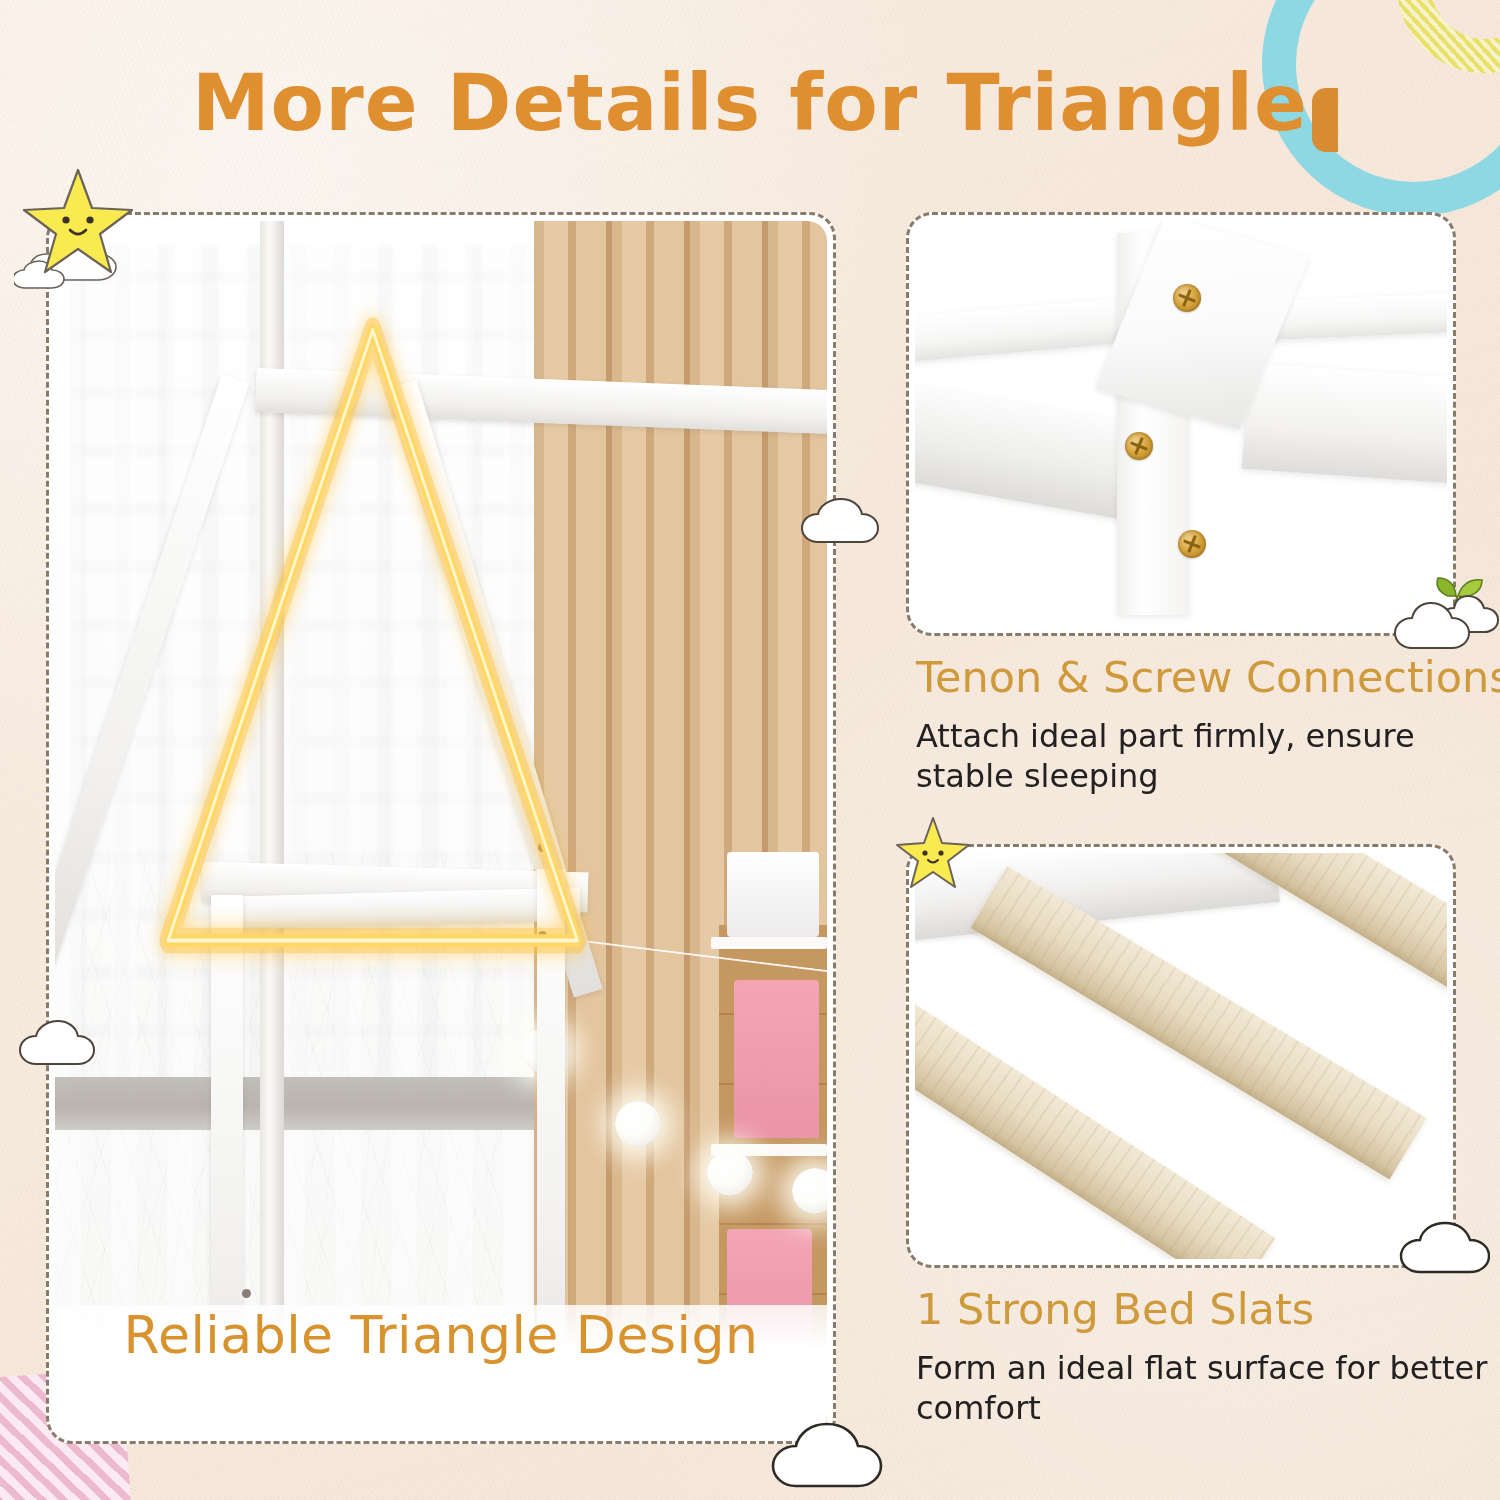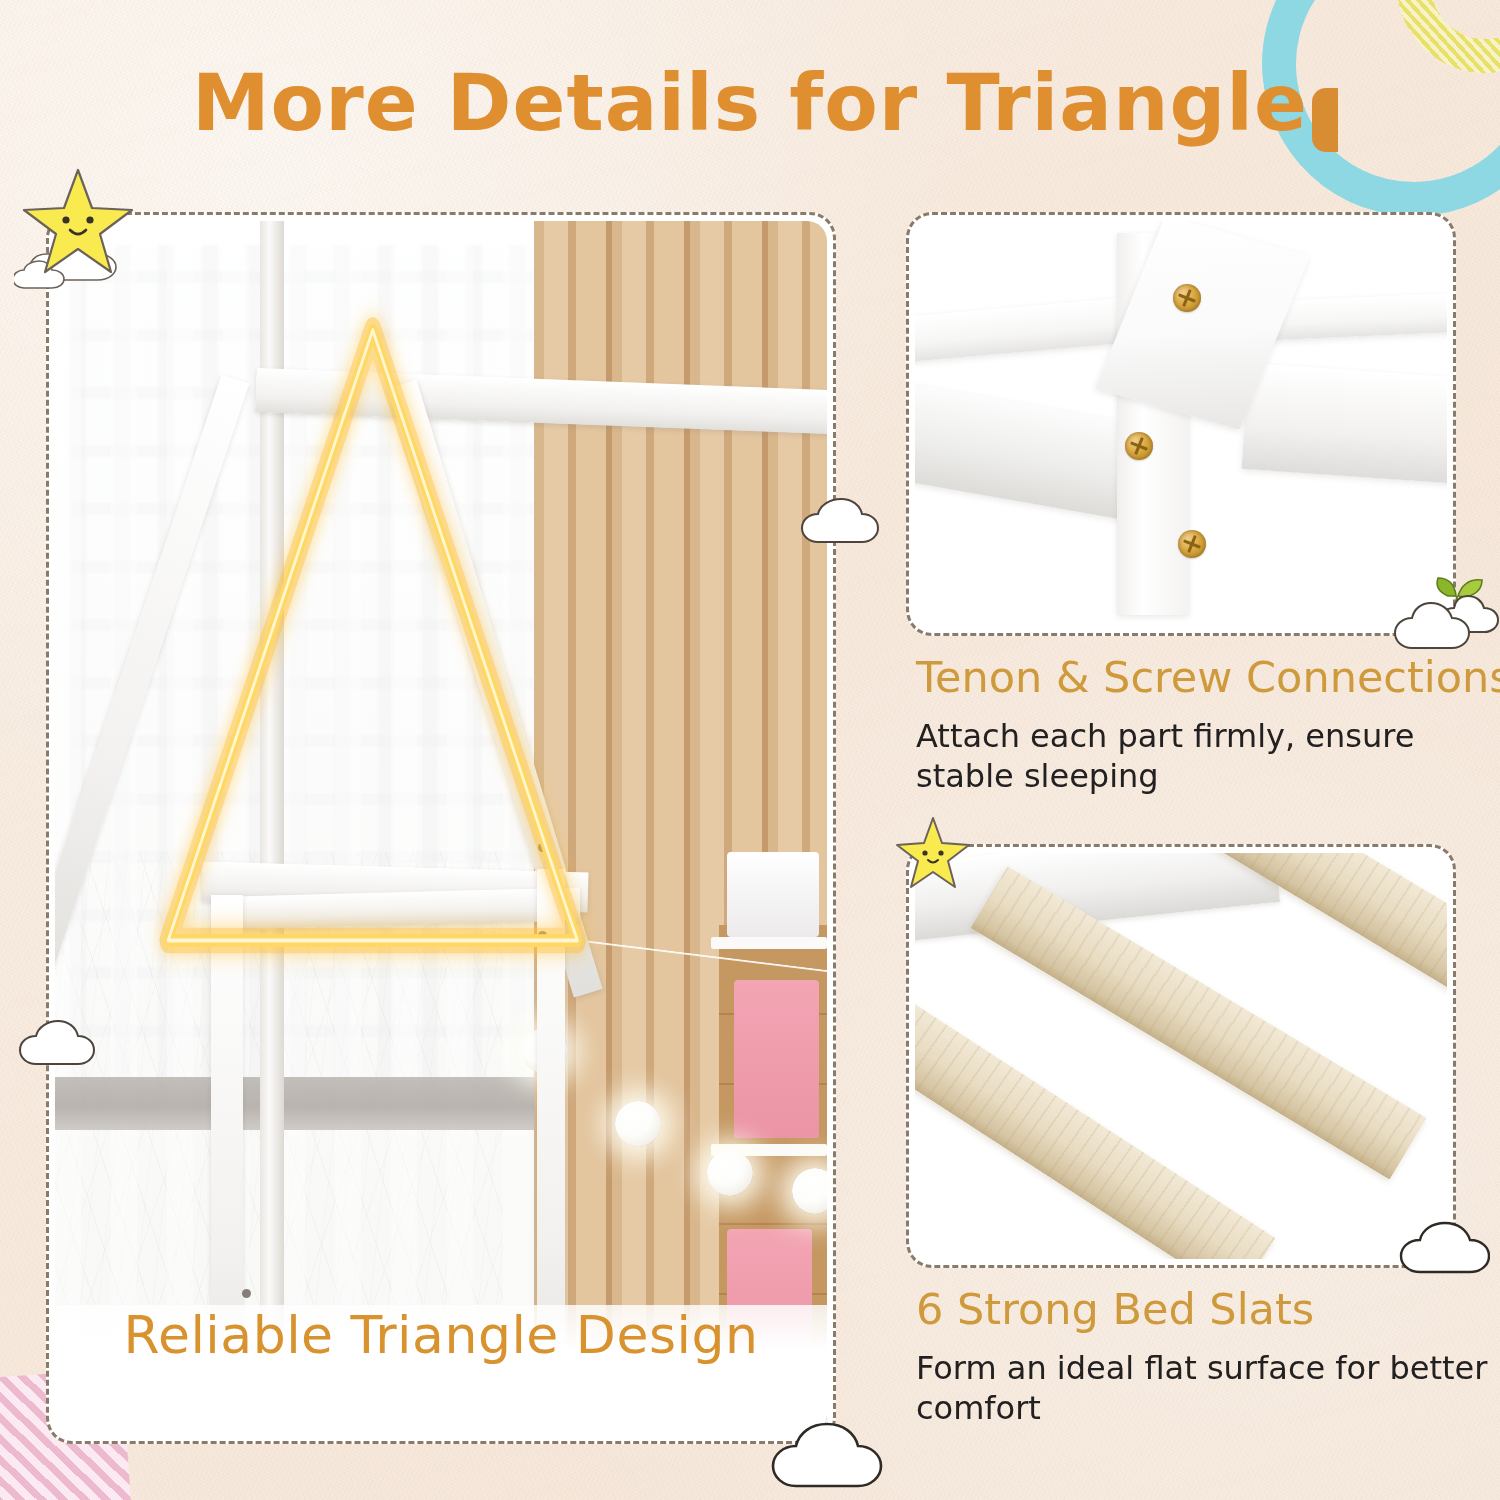--- a/index.html
+++ b/index.html
@@ -608,25 +608,25 @@
         <div class="slat-rail"></div>
         <div class="slat" style="left:-8%; top:32%;  width:86%; transform:rotate(33deg);"></div>
         <div class="slat" style="left:14%; top:2%;   width:92%; transform:rotate(31deg);"></div>
         <div class="slat" style="left:52%; top:-24%; width:90%; transform:rotate(31deg);"></div>
       </div>
     </div>
   </div>
 
   <div class="txt-block" id="txt-joint">
     <p class="head">Tenon &amp; Screw Connections</p>
-    <p class="body">Attach each part firmly, ensure stable sleeping</p>
+    <p class="body">Attach ideal part firmly, ensure stable sleeping</p>
   </div>
 
   <div class="txt-block" id="txt-slats">
-    <p class="head">6 Strong Bed Slats</p>
+    <p class="head">1 Strong Bed Slats</p>
     <p class="body">Form an ideal flat surface for better comfort</p>
   </div>
 
   <div class="decor" style="left:14px; top:158px; width:130px; height:135px;">
     <svg class="cloud-svg" width="130" height="135" viewBox="0 0 130 135">
       <g>
         <path d="M32 96c-9 0-16 6-16 13s7 13 16 13h52c10 0 18-6 18-13s-8-13-18-13c-1-8-9-13-18-13s-17 5-18 13z" fill="#fff" stroke="#6b6259" stroke-width="1.6"></path>
         <path d="M10 112c-6 0-11 4-11 9s5 9 11 9h28c7 0 12-4 12-9s-5-9-12-9c-1-5-6-9-13-9s-14 4-15 9z" fill="#fff" stroke="#6b6259" stroke-width="1.6"></path>
       </g>
       <g>

